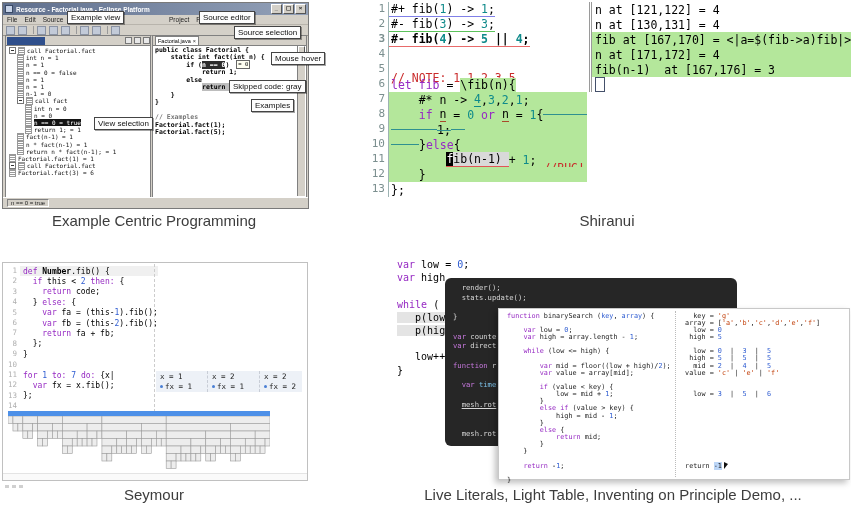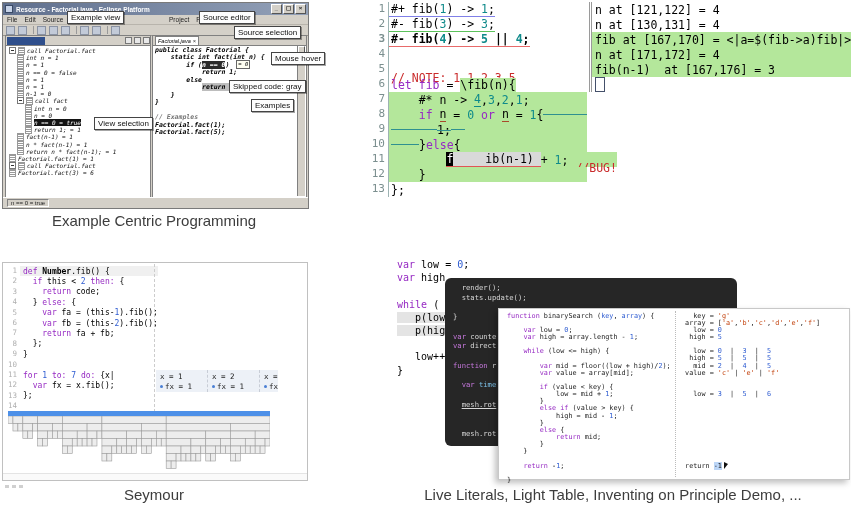--- a/index.html
+++ b/index.html
@@ -24,21 +24,21 @@
   #eclipse{position:absolute;left:2px;top:2px;width:305px;height:205px;background:#d4d0c8;border:1px solid #7a7a7a;font-size:6.5px;}
   #ec-title{height:12px;background:linear-gradient(90deg,#5f6f8d,#93a1b8);color:#fff;display:flex;align-items:center;padding:0 2px;font-weight:bold;font-size:6.5px;}
   #ec-title .appicon{width:6px;height:6px;background:#c8d4e8;border:1px solid #3a4a66;margin-right:3px;flex:none;}
   #ec-title .t{flex:1;white-space:nowrap;overflow:hidden;}
   .winbtn{width:9px;height:8px;background:#d4d0c8;border:1px solid;border-color:#fff #555 #555 #fff;font-size:6px;line-height:7px;text-align:center;color:#222;margin-left:1px;flex:none;}
   #ec-menu{height:9px;display:flex;align-items:center;padding:0 4px;background:#d4d0c8;border-bottom:1px solid #b8b4ac;}
   #ec-menu span{margin-right:7px;color:#222;}
   #ec-tools{height:10px;display:flex;align-items:center;padding:0 3px;background:#d4d0c8;border-bottom:1px solid #9a968e;}
   .tico{width:7px;height:7px;background:#c2cad8;border:1px solid #8a92a2;margin-right:3px;}
   .tsep{width:1px;height:8px;background:#999;margin:0 3px;}
-  #ec-main{position:absolute;left:0;top:32px;width:305px;height:162px;font-style:italic;}
+  #ec-main{position:absolute;left:0;top:32px;width:305px;height:162px;}
   .ec-pane{position:absolute;top:0;height:161px;background:#fff;border:1px solid #808080;}
   #ec-left{left:2px;width:144px;}
   #ec-right{left:149px;width:153px;}
   .ec-tabstrip{height:9px;background:#d4d0c8;border-bottom:1px solid #808080;display:flex;align-items:flex-end;}
   #ec-lefttab{width:38px;height:8px;background:#2f4f8c;margin-left:1px;}
   .minico{width:5px;height:5px;border:1px solid #777;background:#e8e8e8;margin-left:2px;margin-bottom:1px;}
   #ec-righttab{height:8px;background:#fff;border:1px solid #808080;border-bottom:none;margin-left:2px;padding:0 2px;font-size:5.5px;line-height:8px;display:flex;align-items:center;}
   #ec-righttab .x{margin-left:2px;color:#333;}
   #ec-tree{padding-top:1px;font-family:"DejaVu Sans Mono",monospace;font-size:6px;}
   .trow{display:flex;align-items:center;height:7.2px;white-space:pre;color:#111;}
@@ -69,32 +69,32 @@
   .gfill{flex:1;background:#b4e79b;}
   .ul-blue .code{border-bottom:1px solid #8080e8;}
   .ul-green .code{border-bottom:1px solid #5cc25c;}
   .ul-red .code{border-bottom:1px solid #e86a6a;}
   .un{border-bottom:1px solid #a84a2a;}
   .u{border-bottom:1px solid #0e8a8a;}
   .hline{height:1px;background:#2f9090;align-self:center;flex:none;}
   .hfill{flex:1;height:1px;background:#2f9090;align-self:center;min-width:8px;}
   .strike{text-decoration:line-through;text-decoration-color:#2f9090;}
   .cur{background:#000;color:#fff;border-bottom:2px solid #e05555;}
-  .gbox{background:#d9d9d9;border-bottom:2px solid #e05555;padding-left:32px;}
+  .gbox{background:#d9d9d9;border-bottom:2px solid #e05555;}
   .cursorbox{display:inline-block;width:8px;height:13px;border:1px solid #44506a;background:#fff;}
 
   
   #seymour{position:absolute;left:2px;top:262px;width:304px;height:217px;background:#fff;border:1px solid #c0c0c0;}
   #sy-code{position:absolute;left:1px;top:3px;font-family:"DejaVu Sans Mono",monospace;font-size:8px;}
   #sy-code .cl{height:10.4px;}
   #sy-code .ln{width:13px;padding-right:3px;color:#b0b0b0;font-size:7.5px;}
   #sy-code .code{padding-left:3px;}
   .row1 .code{background:#f0f0f0;}
   #sy-divider{position:absolute;left:151px;top:1px;height:148px;border-left:1px dashed #ccc;}
-  #sy-cells{position:absolute;left:153px;top:107px;display:flex;height:22px;overflow:hidden;width:122px;}
+  #sy-cells{position:absolute;left:153px;top:107px;display:flex;height:22px;overflow:hidden;width:146px;align-items:center;}
   .sy-cell{width:52px;flex:none;background:#edf1f7;border-right:1px dashed #c8cdd6;font-family:"DejaVu Sans Mono",monospace;font-size:7.5px;color:#222;padding:1px 0 0 4px;box-sizing:border-box;}
   .sy-cell .r{height:10px;white-space:pre;display:flex;align-items:center;}
   .dot{display:inline-block;width:3px;height:3px;border-radius:2px;background:#4a7fd4;margin-right:2px;flex:none;}
   #sy-bluebar{position:absolute;left:5px;top:148px;width:262px;height:5px;background:#4d90e8;}
   #trace-svg{position:absolute;left:5px;top:153px;}
   .call{fill:#ededed;stroke:#9c9c9c;stroke-width:.6;}
   #sy-strip{position:absolute;left:0;bottom:0;width:100%;height:6px;background:#fafafa;border-top:1px solid #e4e4e4;}
   #sy-strip i{display:inline-block;width:4px;height:3px;background:#d0d0d0;margin:1px 1px 0 2px;}
 
   
@@ -719,16 +719,17 @@
         <div class="cl">
           <span class="code"></span>
         </div>
         <div class="cl">
           <span class="code"><span> return </span><span class="sel">-1</span><span class="cursor-icon"></span></span>
         </div>
       </div>
   </div>
 
   <div class="caption" style="left:0;top:212px;width:308px;">Example Centric Programming</div>
+  <div class="caption" style="left:457px;top:212px;width:300px;">Shiranui</div>
   <div class="caption" style="left:0;top:486px;width:308px;">Seymour</div>
   <div class="caption" style="left:380px;top:486px;width:466px;">Live Literals, Light Table, Inventing  on Principle Demo, ...</div>
 
 </div>
 
 </body></html>

